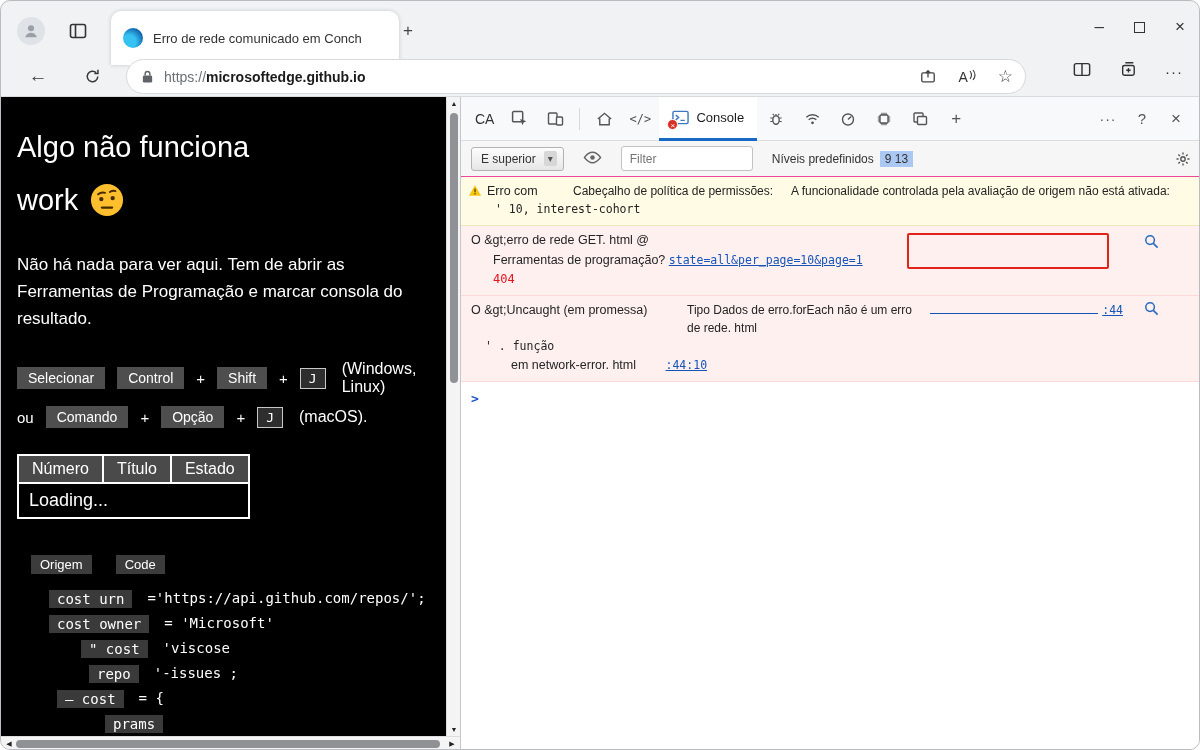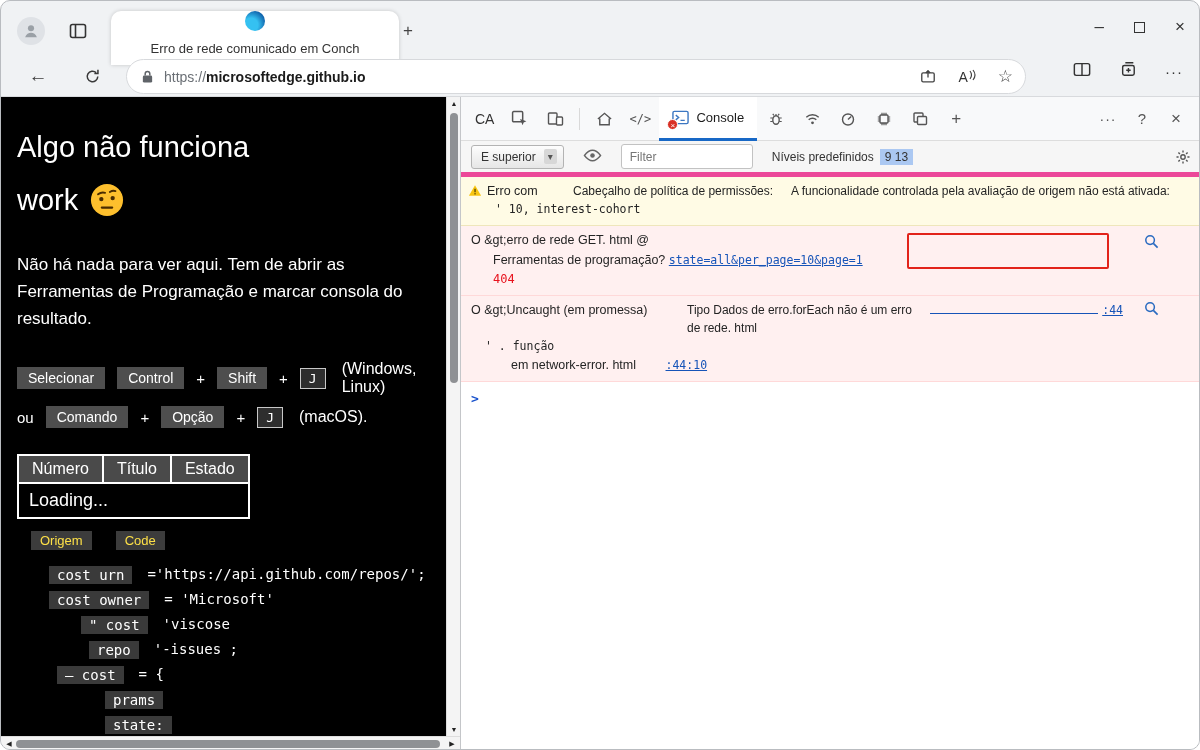--- a/index.html
+++ b/index.html
@@ -10,21 +10,21 @@
             border:1px solid #b9bcc0; border-radius:10px; overflow:hidden; }
 
   
   .titlebar { position:absolute; top:0; left:0; right:0; height:54px; }
   .avatar { position:absolute; left:16px; top:16px; width:28px; height:28px; border-radius:50%;
             background:#dfe2e6; display:flex; align-items:center; justify-content:center; }
   .ws-icon { position:absolute; left:66px; top:20px; width:22px; height:20px;
              display:flex; align-items:center; justify-content:center; }
   .tab { position:absolute; left:110px; top:10px; width:288px; height:54px; background:#fff;
          border-radius:10px 10px 0 0; display:flex; align-items:center; gap:10px; padding:0 12px;
-         box-shadow:0 0 4px rgba(0,0,0,.18); font-size:13px; color:#333;flex-direction:column; }
+         box-shadow:0 0 4px rgba(0,0,0,.18); font-size:13px; color:#333; }
   .favicon { width:20px; height:20px; border-radius:50%; flex:0 0 20px;
              background:radial-gradient(circle at 30% 70%, #35c1f1 0 35%, #0c59a4 80%); }
   .newtab { position:absolute; left:402px; top:20px; font-size:17px; color:#444; cursor:default; }
   .win-controls { position:absolute; right:14px; top:16px; display:flex; gap:30px; align-items:center;
                   font-size:17px; color:#333; }
   .maxbox { width:11px; height:11px; border:1.4px solid #333; display:inline-block; }
 
   
   .navbar { position:absolute; top:54px; left:0; right:0; height:42px; border-bottom:1px solid #d8dadd; }
   .nav-btn { position:absolute; top:6px; width:30px; height:30px; display:flex; align-items:center;
@@ -49,21 +49,21 @@
   .paragraph { margin-top:24px; font-size:17px; line-height:1.6; max-width:402px; }
   .shortcut { margin-top:28px; display:flex; align-items:center; gap:12px; font-size:15px; }
   .shortcut + .shortcut { margin-top:10px;align-items:center; }
   .chip { background:#4e4e4e; padding:3px 11px; font-size:14px; white-space:nowrap; }
   .keycap-j { background:#2e2e2e; border:1px solid #c8c8c8; padding:2px 8px;
               font-family:"DejaVu Sans Mono", monospace; font-size:13px; }
   .sc-suffix { font-size:16px; margin-left:4px; }
   .demo-table { margin-top:26px; border-collapse:collapse; font-size:16px; }
   .demo-table th { border:2px solid #fff; padding:4px 13px; background:#4a4a4a; font-weight:400; }
   .loading-cell { border:2px solid #fff; padding:6px 10px; font-size:18px; text-align:left; }
-  .code-labels { margin-top:12px; display:flex; gap:24px; font-size:13px; color:#fde047; padding-left:14px; }
+  .code-labels { margin-top:36px; display:flex; gap:24px; font-size:13px; color:#ffffff; padding-left:14px; }
   .chip-sm { background:#3c3c3c; padding:2px 9px; }
   .code { margin-top:16px; font-family:"DejaVu Sans Mono", monospace; font-size:14px; }
   .code-line { display:flex; margin-top:7px; }
   .ck { background:#3a3a3a; padding:1px 8px; margin-right:15px; white-space:pre; }
   .cv { white-space:pre; }
   .i32{margin-left:32px}.i40{margin-left:40px}.i64{margin-left:64px}.i72{margin-left:72px}.i88{margin-left:88px}
 
   
   .vscroll { position:absolute; left:445px; top:96px; width:14px; height:639px; background:#f4f4f4;
              border-left:1px solid #ddd; }
@@ -83,21 +83,21 @@
              color:#555; font-size:14px; }
   .dt-ca { font-size:14px; color:#333; padding:0 6px; }
   .vsep { width:1px; height:22px; background:#d9d9d9; margin:0 5px; }
   .dt-tab-console { height:44px; display:flex; align-items:center; gap:7px; padding:0 13px; background:#fff;
                     border-bottom:3px solid #1868c6; position:relative; font-size:13px; color:#1b1b1b; }
   .badge { position:absolute; left:8px; bottom:8px; width:11px; height:11px; border-radius:50%;
            background:#d93025; color:#fff; font-size:8px; line-height:11px; text-align:center;
            border:1.5px solid #fff; }
   .dt-right { margin-left:auto; display:flex; align-items:center; }
   .dt-toolbar { height:36px; display:flex; align-items:center; gap:19px; padding:0 10px; background:#f6f6f6;
-                border-bottom:5px solid #ec4899; font-size:12px; color:#333; }
+                border-bottom:1px solid #ec4899; font-size:12px; color:#333; }
   .context-select { display:flex; align-items:center; gap:8px; background:linear-gradient(#fdfdfd,#e6e6e6);
                     border:1px solid #b3b3b3; border-radius:3px; height:24px; padding:0 6px 0 9px; }
   .context-select .dd { color:#555; font-size:10px; background:#d7d7d7; padding:2px 4px; border-radius:2px; }
   .filter-input { width:132px; height:25px; border:1px solid #c2c2c2; border-radius:3px; padding:0 8px;
                   font-size:12px; font-family:"Liberation Sans", sans-serif; }
   .levels { display:flex; align-items:center; gap:6px; }
   .counts { background:#abc8f2; padding:1px 5px; }
   .gear { margin-left:auto; display:flex; align-items:center; }
 
   .messages { font-size:12.5px; color:#242424; }

